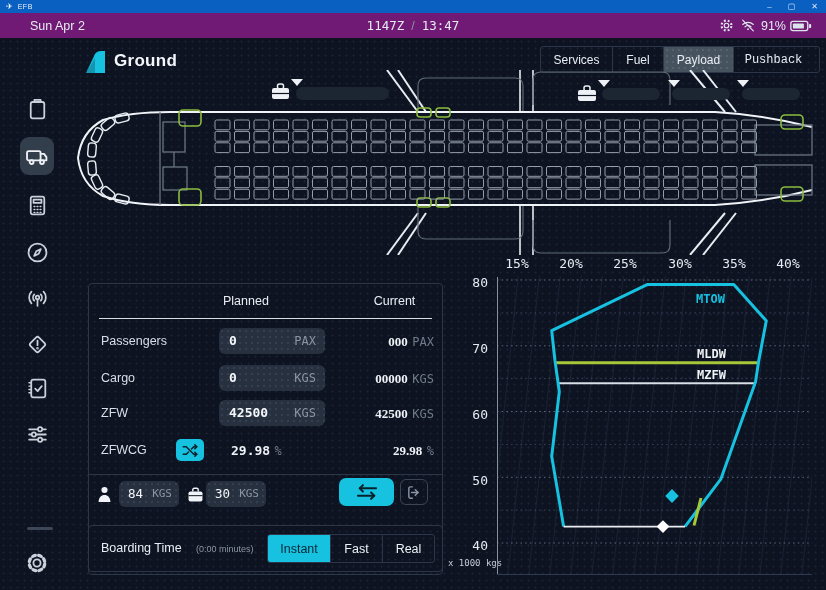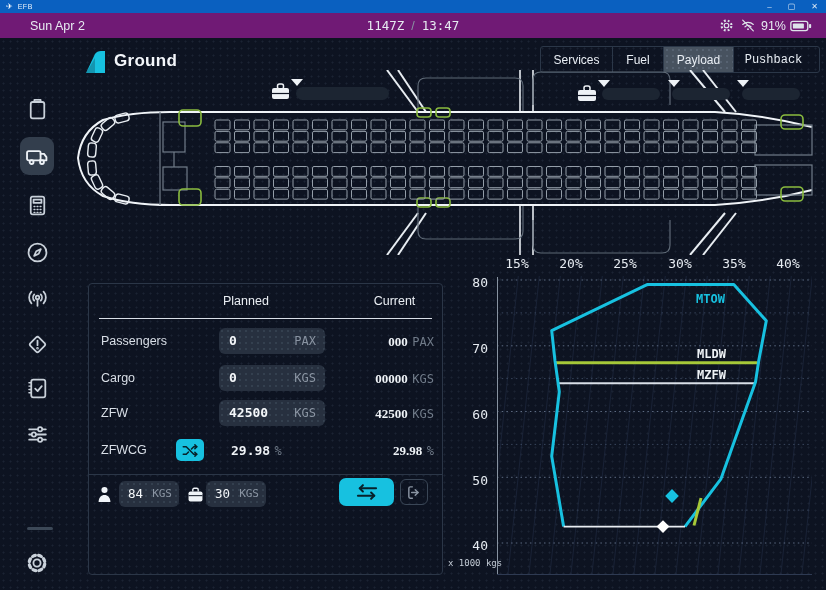--- a/index.html
+++ b/index.html
@@ -554,20 +554,29 @@
       </div>
       <div class="export-btn">
         <svg width="17" height="17" viewBox="0 0 24 24" style="stroke:#8b95a3;fill:none;stroke-width:2;stroke-linecap:round;stroke-linejoin:round;">
           <path d="M9 4H6a2 2 0 0 0-2 2v12a2 2 0 0 0 2 2h3"></path>
           <path d="M13 8l4 4-4 4"></path>
             <path d="M17 12H8"></path>
         </svg>
       </div>
     </div>
 
+    <div class="panel boarding-panel">
+      <span class="b-label">Boarding Time</span>
+      <span class="b-sub">(0:00 minutes)</span>
+      <div class="b-opts">
+        <div class="b-opt active" style="width:63px">Instant</div>
+        <div class="b-opt" style="width:52px">Fast</div>
+        <div class="b-opt" style="width:51px">Real</div>
+      </div>
+    </div>
 
     <div class="chart">
       <span class="xtick" style="left:49px">15%</span>
       <span class="xtick" style="left:103px">20%</span>
       <span class="xtick" style="left:157px">25%</span>
       <span class="xtick" style="left:212px">30%</span>
       <span class="xtick" style="left:266px">35%</span>
       <span class="xtick" style="left:320px">40%</span>
 
       <span class="ytick" style="top:23px">80</span>

